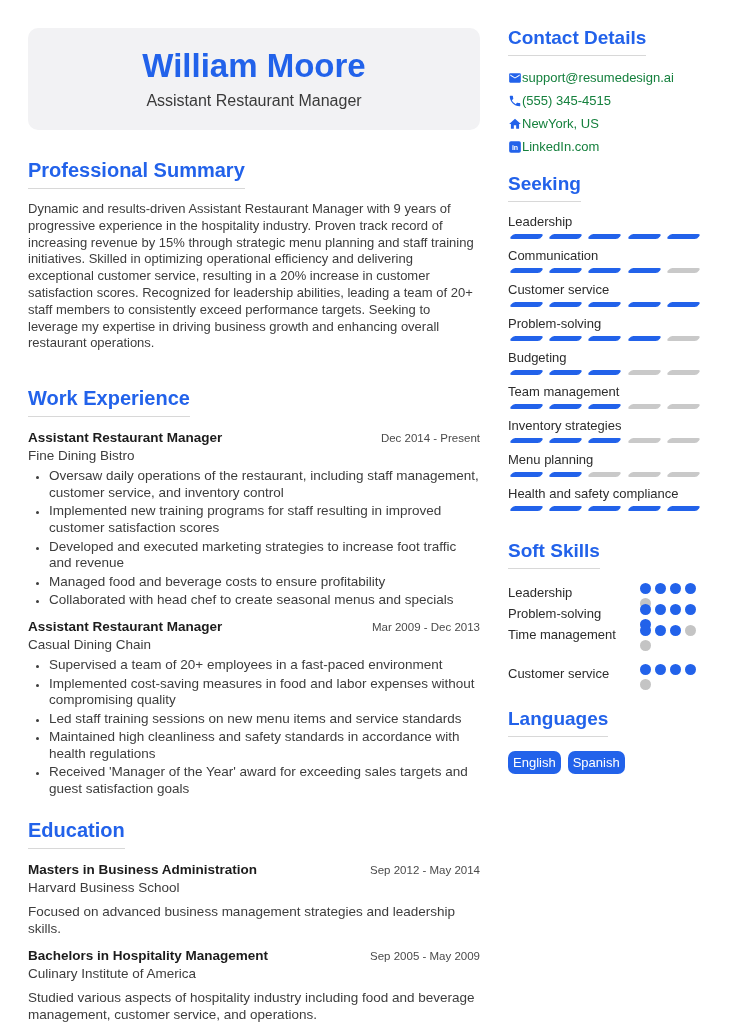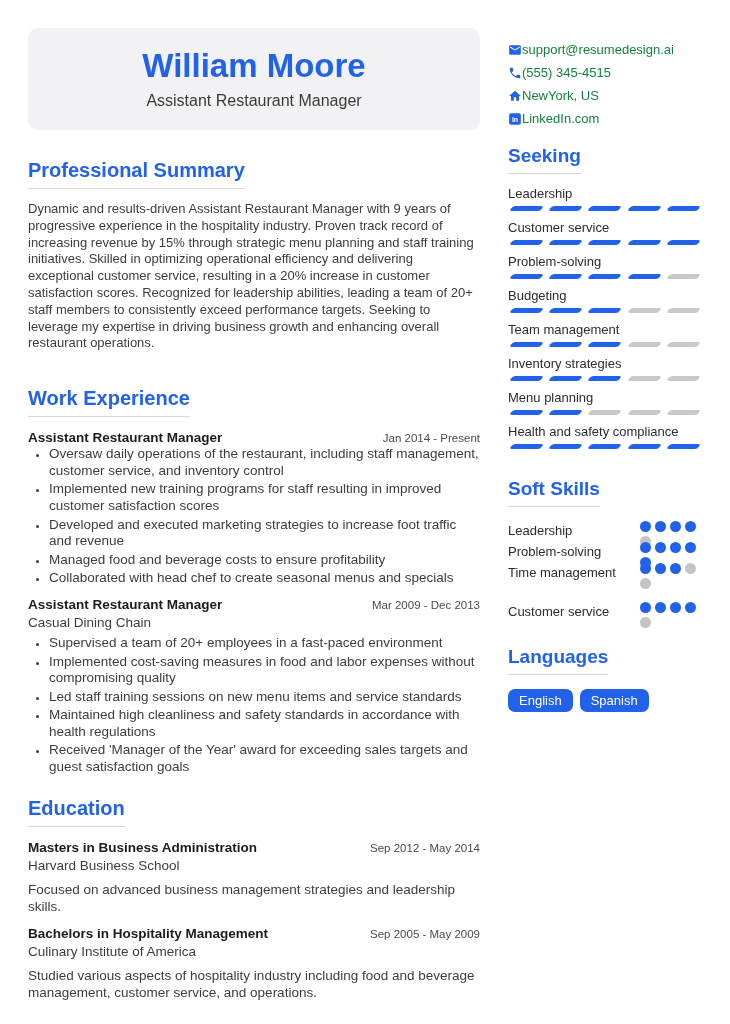--- a/index.html
+++ b/index.html
@@ -77,21 +77,21 @@
   .soft-name{flex:1;font-size:13px;color:#2c2c2c;line-height:20px;}
   .soft-dots{width:62px;display:flex;flex-wrap:wrap;gap:4px;height:14px;align-content:flex-start;}
   .sdot{width:11px;height:11px;border-radius:50%;background:var(--dot-empty);}
   .sdot.filled{background:var(--accent);}
   .soft-row:nth-child(4){margin-top:18px;}
 
   
   .pill-row{margin-top:14px;display:flex;gap:7px;}
   .pill{
     background:var(--accent);color:#fff;font-size:13px;line-height:15px;
-    padding:4px 11px;border-radius:7px;display:inline-block;cursor:pointer;
+    padding:4px 5px;border-radius:7px;display:inline-block;cursor:pointer;
   }
 </style>
 </head>
 <body>
 
 <div class="page">
 
   <div class="main-col">
 
     <div class="header-card">
@@ -103,22 +103,23 @@
       <h2 class="section-heading"><span class="hx">Professional Summary</span></h2>
       <p class="summary-text">Dynamic and results-driven Assistant Restaurant Manager with 9 years of progressive experience in the hospitality industry. Proven track record of increasing revenue by 15% through strategic menu planning and staff training initiatives. Skilled in optimizing operational efficiency and delivering exceptional customer service, resulting in a 20% increase in customer satisfaction scores. Recognized for leadership abilities, leading a team of 20+ staff members to consistently exceed performance targets. Seeking to leverage my expertise in driving business growth and enhancing overall restaurant operations.</p>
     </section>
 
     <section class="experience-section">
       <h2 class="section-heading"><span class="hx">Work Experience</span></h2>
       <div id="job-list">
           <div class="job-entry">
             <div class="entry-head">
               <div class="entry-title">Assistant Restaurant Manager</div>
-              <div class="entry-dates">Jan 2014 - Present</div>
-            </div>
+              <div class="entry-dates">Dec 2014 - Present</div>
+            </div>
+            <div class="entry-sub">Fine Dining Bistro</div>
             <ul class="bullets">
               <li>Oversaw daily operations of the restaurant, including staff management, customer service, and inventory control</li>
               <li>Implemented new training programs for staff resulting in improved customer satisfaction scores</li>
               <li>Developed and executed marketing strategies to increase foot traffic and revenue</li>
               <li>Managed food and beverage costs to ensure profitability</li>
               <li>Collaborated with head chef to create seasonal menus and specials</li>
             </ul>
           </div>
           <div class="job-entry">
             <div class="entry-head">
@@ -157,20 +158,21 @@
             <div class="edu-desc">Studied various aspects of hospitality industry including food and beverage management, customer service, and operations.</div>
           </div>
         </div>
     </section>
 
   </div>
 
   <div class="side-col">
 
     <section class="contact-section">
+      <h2 class="section-heading"><span class="hx">Contact Details</span></h2>
       <div class="contact-list" id="contact-list">
           <div class="contact-item">
             <span class="cicon">
               <svg viewBox="0 0 24 24">
                 <path fill="#2262ea" d="M20 4H4c-1.1 0-1.99.9-1.99 2L2 18c0 1.1.9 2 2 2h16c1.1 0 2-.9 2-2V6c0-1.1-.9-2-2-2zm0 4l-8 5-8-5V6l8 5 8-5v2z"></path>
               </svg>
             </span>
             <span>support@resumedesign.ai</span>
           </div>
           <div class="contact-item">
@@ -208,20 +210,30 @@
             <div class="skill-name">Leadership</div>
             <div class="skill-bar">
               <span class="seg filled"></span>
               <span class="seg filled"></span>
               <span class="seg filled"></span>
               <span class="seg filled"></span>
               <span class="seg filled"></span>
             </div>
           </div>
           <div class="skill-item">
+            <div class="skill-name">Communication</div>
+            <div class="skill-bar">
+              <span class="seg filled"></span>
+              <span class="seg filled"></span>
+              <span class="seg filled"></span>
+              <span class="seg filled"></span>
+              <span class="seg"></span>
+            </div>
+          </div>
+          <div class="skill-item">
             <div class="skill-name">Customer service</div>
             <div class="skill-bar">
               <span class="seg filled"></span>
               <span class="seg filled"></span>
               <span class="seg filled"></span>
               <span class="seg filled"></span>
               <span class="seg filled"></span>
             </div>
           </div>
           <div class="skill-item">

